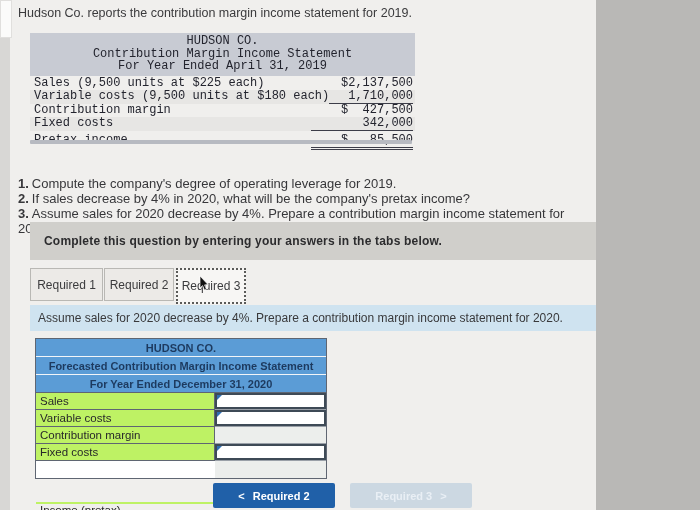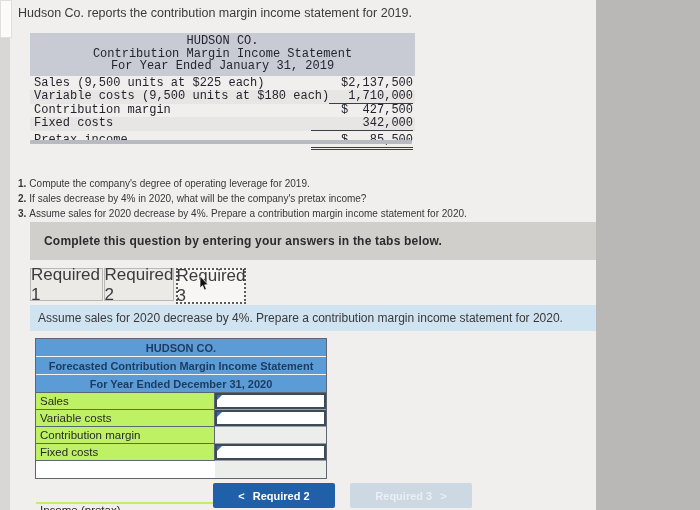--- a/index.html
+++ b/index.html
@@ -24,31 +24,31 @@
   .st-row { display:flex; line-height:13px; padding:0 2px 0 4px; }
   .st-row.stripe { background:#e7e6e4; }
   .st-row.last { margin-top:3px; }
   .st-label { flex:1; white-space:pre; }
   .st-amt { width:102px; text-align:right; white-space:pre; }
   .u-single { border-bottom:1.5px solid #3c3d48; }
   .u-double { border-bottom:3px double #3c3d48; }
   .st-divider { position:absolute; left:30px; top:140px; width:382px; height:4px; background:#b7bac1; border-radius:1px; }
 
   
-  .questions { position:absolute; left:18px; top:176px; font-size:10px; line-height:15px; color:#37373a; }
+  .questions { position:absolute; left:18px; top:176px; font-size:13px; line-height:15px; color:#37373a; }
   .q-num { font-weight:bold; margin-right:3px; }
 
   
   .instr-bar { position:absolute; left:30px; top:222px; width:648px; height:38px;
     background:#d0cfcb; display:flex; align-items:center; }
   .instr-bar span { font-weight:bold; font-size:12px; color:#2c2c2e; padding-left:14px; letter-spacing:.2px; }
 
   
   .tab { position:absolute; top:268px; height:33px; background:#eceae7; border:1px solid #b9b8b4;
-    display:flex; align-items:center; justify-content:center; font-size:17px; color:#3b3b3d; cursor:pointer; }
+    display:flex; align-items:center; justify-content:center; font-size:12px; color:#3b3b3d; cursor:pointer; }
   .tab-1 { left:30px;  width:73px; }
   .tab-2 { left:104px; width:70px; }
   .tab-3 { left:176px; width:70px; height:36px; background:#f7f6f4; border:2px dotted #5a5a58; }
 
   
   .cursor-icon { position:absolute; left:199px; top:276px; width:11px; height:16px; z-index:5; pointer-events:none; }
 
   
   .task-bar { position:absolute; left:30px; top:305px; width:648px; height:26px;
     background:#cfe3f0; display:flex; align-items:center; }
@@ -84,21 +84,21 @@
 <div class="screen">
   <div class="edge-strip"></div>
   <div class="edge-box"></div>
 
   <div class="page-title">Hudson Co. reports the contribution margin income statement for 2019.</div>
 
   <div class="statement">
     <div class="st-header">
       <div>HUDSON CO.</div>
       <div>Contribution Margin Income Statement</div>
-      <div>For Year Ended January 31, 2019</div>
+      <div>For Year Ended April 31, 2019</div>
     </div>
     <div class="st-body">
       <div class="st-row">
         <span class="st-label">Sales (9,500 units at $225 each)</span>
         <span class="st-amt">$2,137,500</span>
       </div>
       <div class="st-row stripe">
         <span class="st-label">Variable costs (9,500 units at $180 each)</span>
         <span class="st-amt u-single">1,710,000</span>
       </div>

